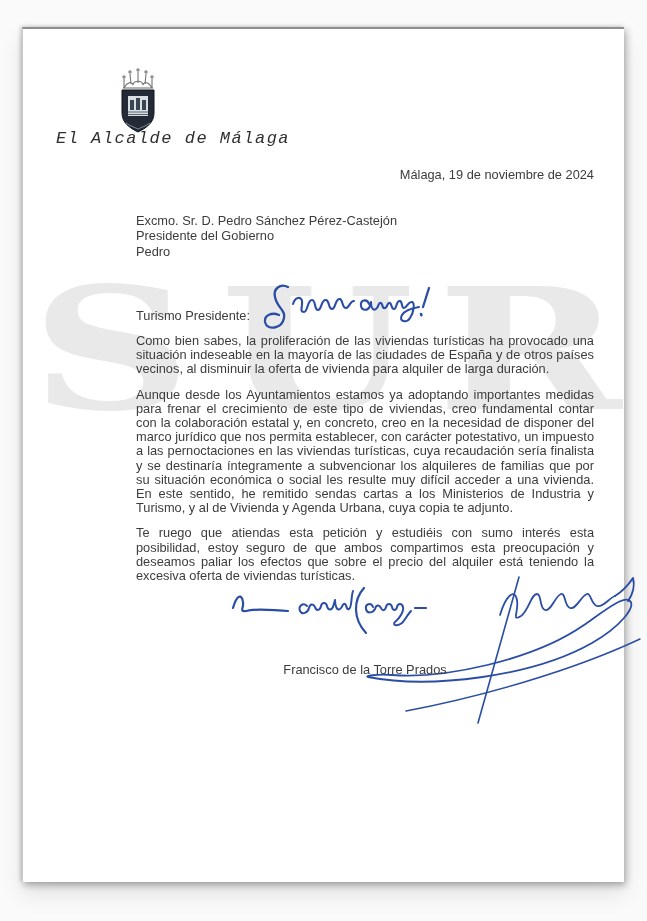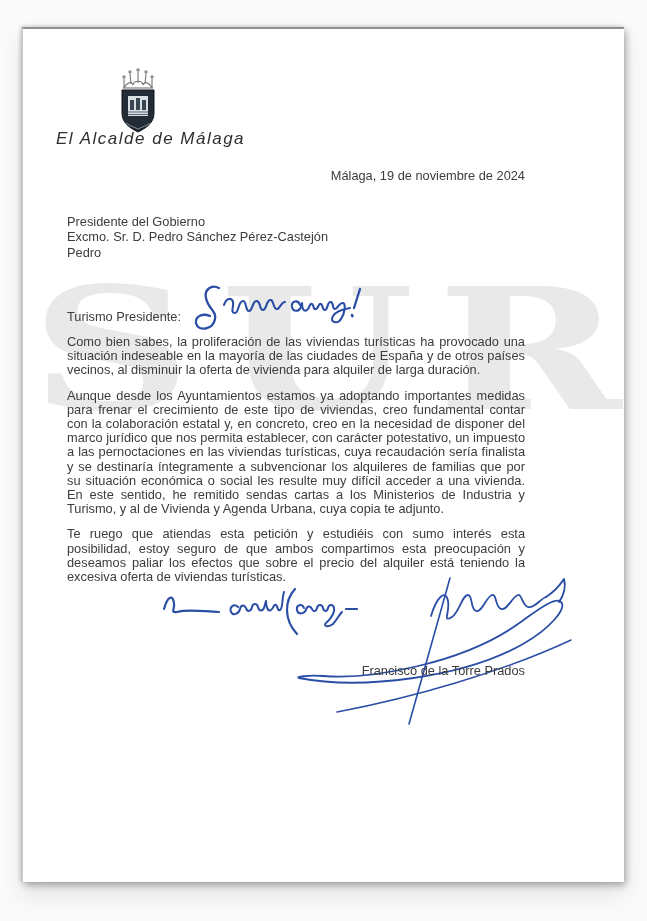--- a/index.html
+++ b/index.html
@@ -26,35 +26,35 @@
     font-size:168px;line-height:150px;color:#e9e9e9;
   }
   .watermark span{display:block;}
   .wm-s{transform:scaleX(1.32);transform-origin:left top;}
   .wm-u{transform:scaleX(1.32);transform-origin:center top;}
   .wm-r{transform:scaleX(1.32);transform-origin:right top;}
   .page-inner{position:relative;z-index:1;}
   .letterhead{margin:38px 0 0 33px;width:200px;}
   .crest{display:block;margin:0 auto 0 58px;}
   .sender-script{
-    font-family:Liberation Sans, sans-serif;font-style:italic;
+    font-family:Liberation Mono, monospace;font-style:italic;
     font-size:17px;color:#2f2f2f;letter-spacing:1.5px;
     margin-top:-4px;white-space:nowrap;
   }
-  .content{margin-left:44px;width:458px;color:#3c3c3c;font-size:12.8px;line-height:14.2px;}
+  .content{margin-left:113px;width:458px;color:#3c3c3c;font-size:12.8px;line-height:14.2px;}
   .dateline{margin-top:20px;text-align:right;}
   .recipient{margin-top:31px;line-height:15.2px;}
   .salutation{margin-top:50px;position:relative;}
   .greeting-hw{position:absolute;left:100px;top:-28px;}
   .para{margin-top:11px;text-align:justify;}
   .closing{margin-top:12px;}
   .sig-area{position:relative;height:170px;margin-top:2px;}
   .closing-hw{position:absolute;left:88px;top:-2px;}
   .signature-hw{position:absolute;left:214px;top:-10px;}
-  .signer-name{position:absolute;left:0;top:78px;width:458px;text-align:right;}
+  .signer-name{position:absolute;left:0;top:78px;width:458px;text-align:center;}
   svg.ink path{fill:none;stroke:#2a4da6;stroke-linecap:round;stroke-linejoin:round;}
 </style>
 </head>
 <body>
 
 <div class="page">
 
   <div class="watermark">
     <span class="wm-s">S</span>
     <span class="wm-u">U</span>
@@ -81,22 +81,22 @@
         <path d="M14,45 h20 M14,47.5 h20" stroke="#5a6673" stroke-width="1" fill="none"></path>
         <path d="M12,56 c4,3 8,4 12,6 c4,-2 8,-3 12,-6" stroke="#7d8894" stroke-width="1" fill="none"></path>
       </svg>
       <div class="sender-script">El Alcalde de Málaga</div>
     </div>
 
     <div class="content">
       <div class="dateline">Málaga, 19 de noviembre de 2024</div>
 
       <div class="recipient">
+        <div>Excmo. Sr. D. Pedro Sánchez Pérez-Castejón</div>
         <div>Presidente del Gobierno</div>
-        <div>Excmo. Sr. D. Pedro Sánchez Pérez-Castejón</div>
         <div>Pedro</div>
       </div>
 
       <div class="salutation">
         <span>Turismo Presidente:</span>
         <svg class="greeting-hw ink" width="205" height="55" viewBox="0 0 205 55">
           <path stroke-width="2.3" d="M52,6 C44,2 37,8 39,16 C41,27 50,29 48,37 C46,48 31,50 29,41 C28,34 36,31 43,34"></path>
           <path stroke-width="2.1" d="M57,23 C59,16 65,15 66,20 C67,25 63,31 68,31 C72,31 71,19 76,19 C80,19 78,29 82,29 C86,29 85,18 90,19 C94,20 92,28 96,28 C100,28 99,17 104,18 C107,19 106,27 110,27 C113,27 114,20 118,20"></path>
           <path stroke-width="2.1" d="M133,23 C131,17 124,19 125,25 C126,30 132,30 134,25 L135,21 C135,27 137,30 140,28 C143,26 142,21 145,22 C147,23 146,28 149,27 C152,26 151,21 154,22 C156,23 155,28 158,28 C161,28 160,19 164,20 C167,21 165,27 168,27 C171,27 172,20 176,21 C179,22 178,31 174,37 C171,42 162,41 166,34 C169,29 177,27 183,26"></path>
           <path stroke-width="2.3" d="M193,7 L187,26"></path>

